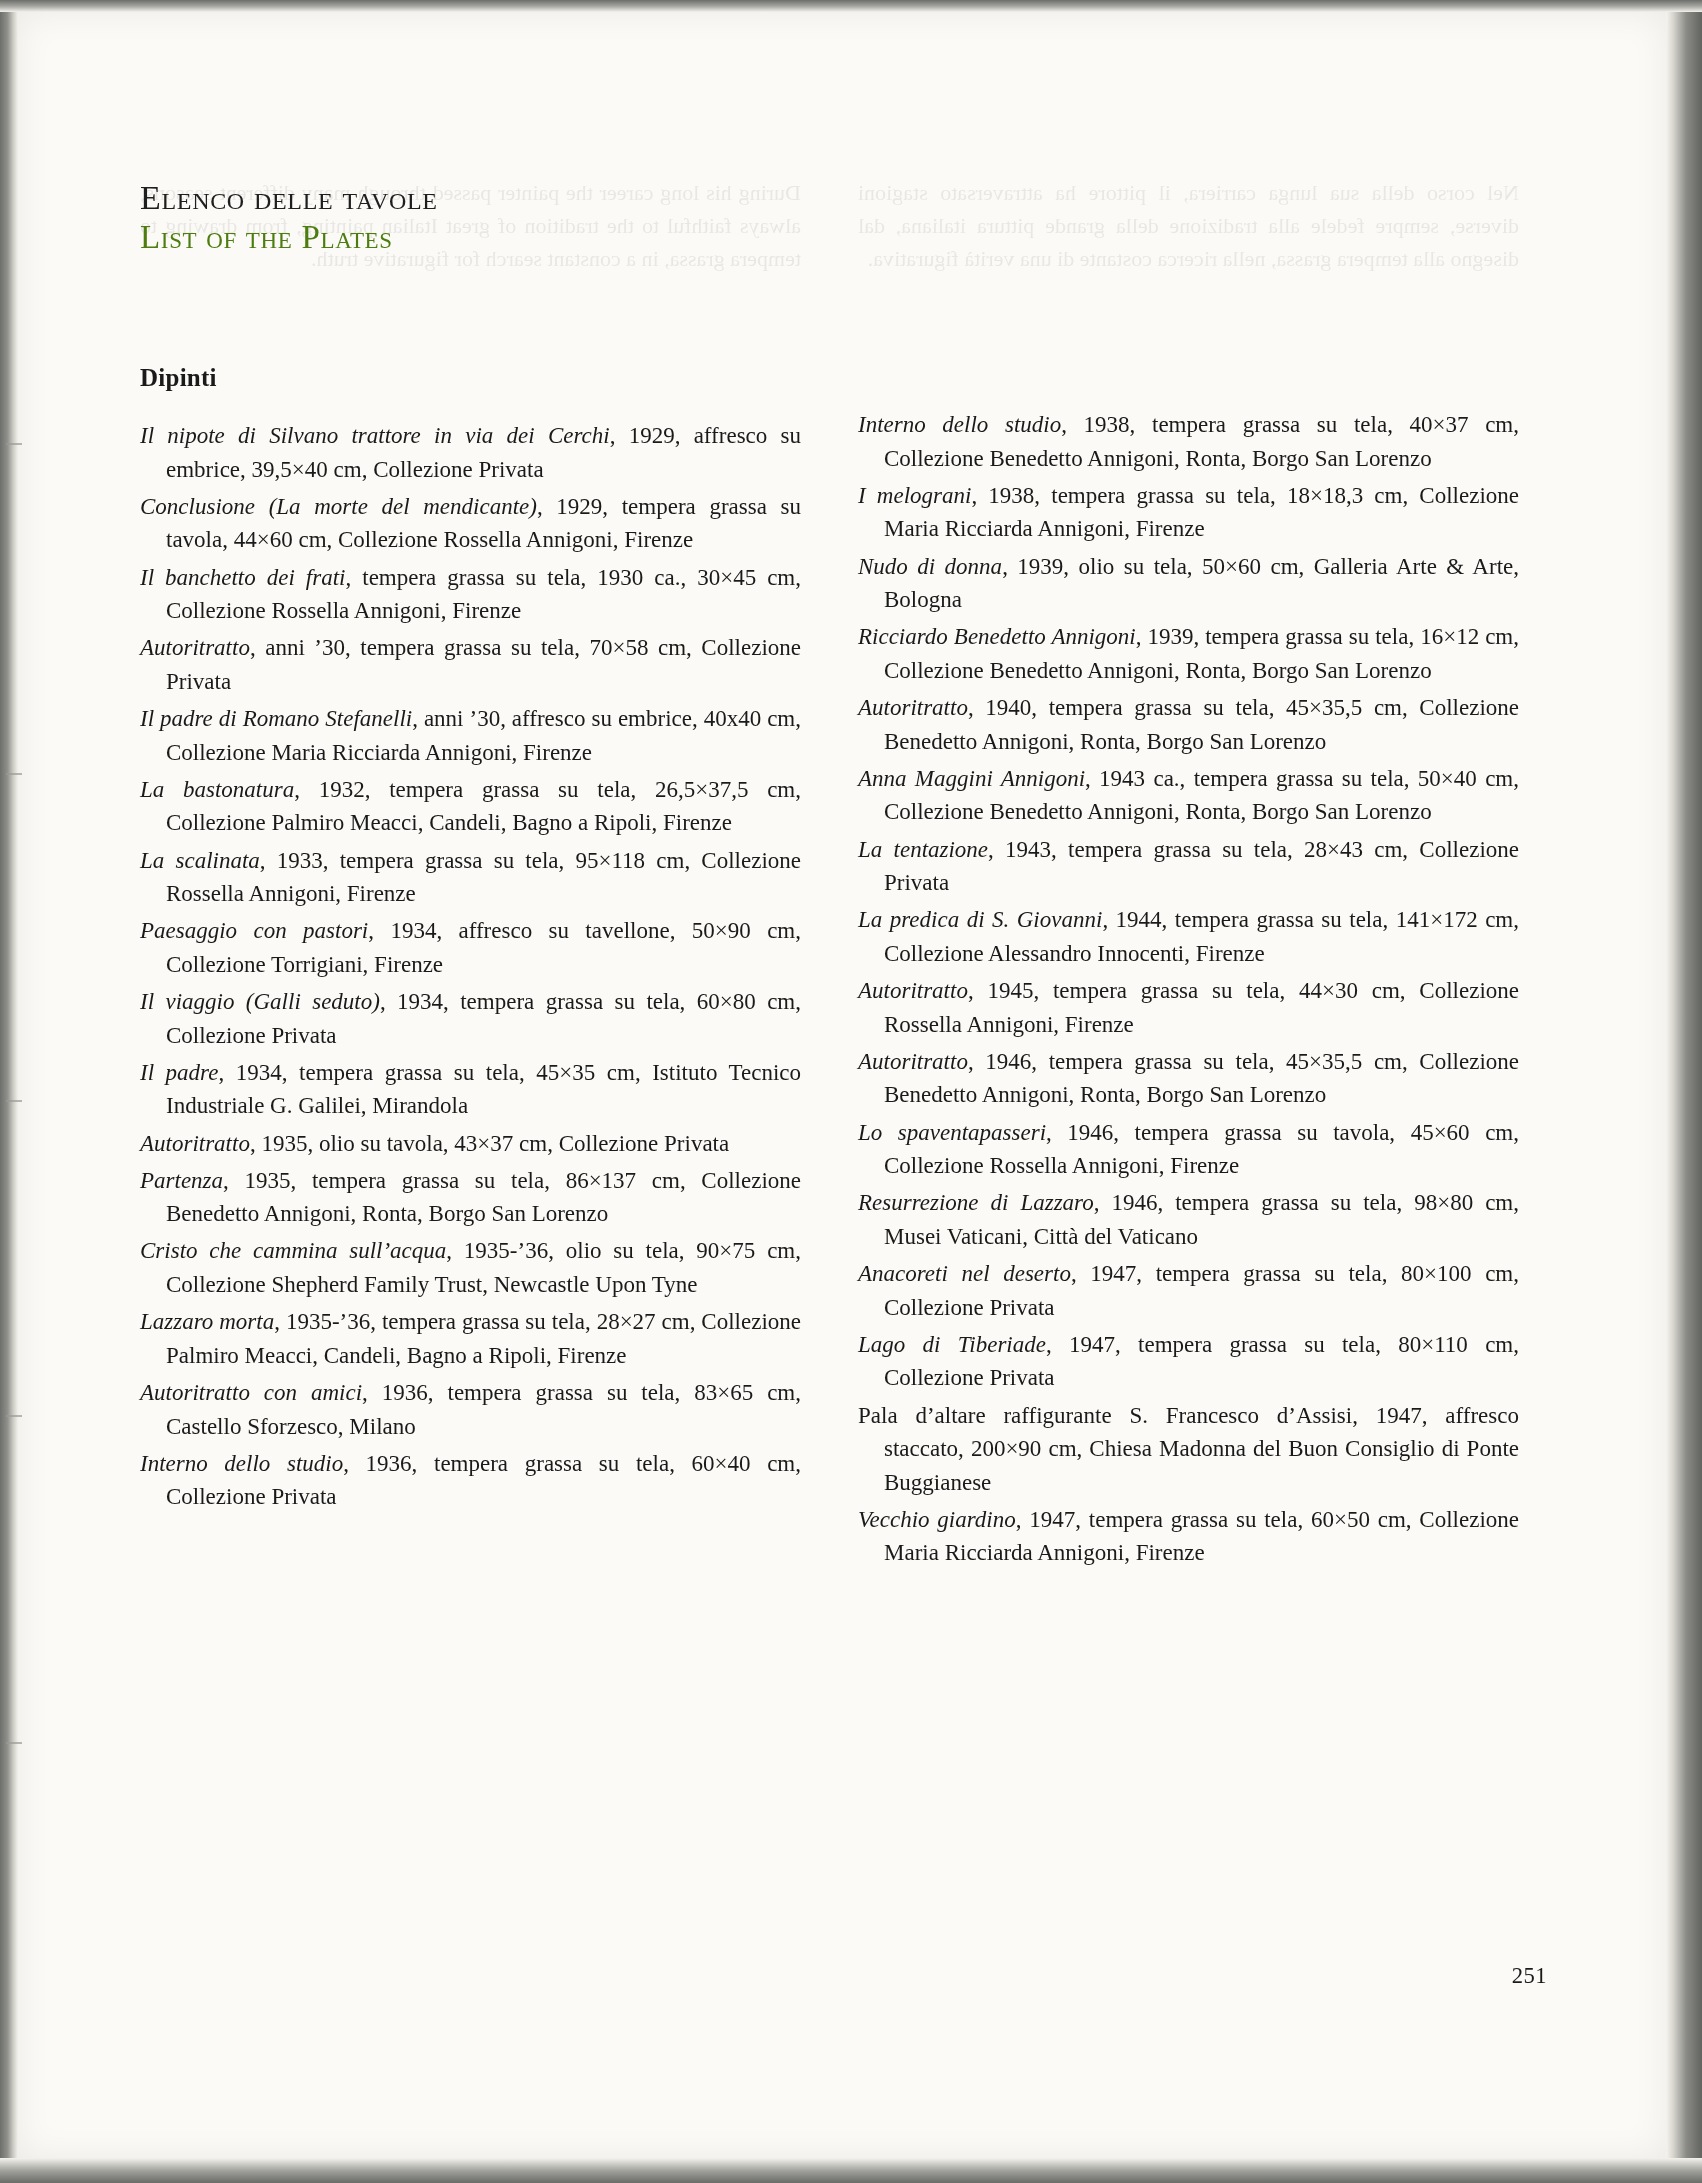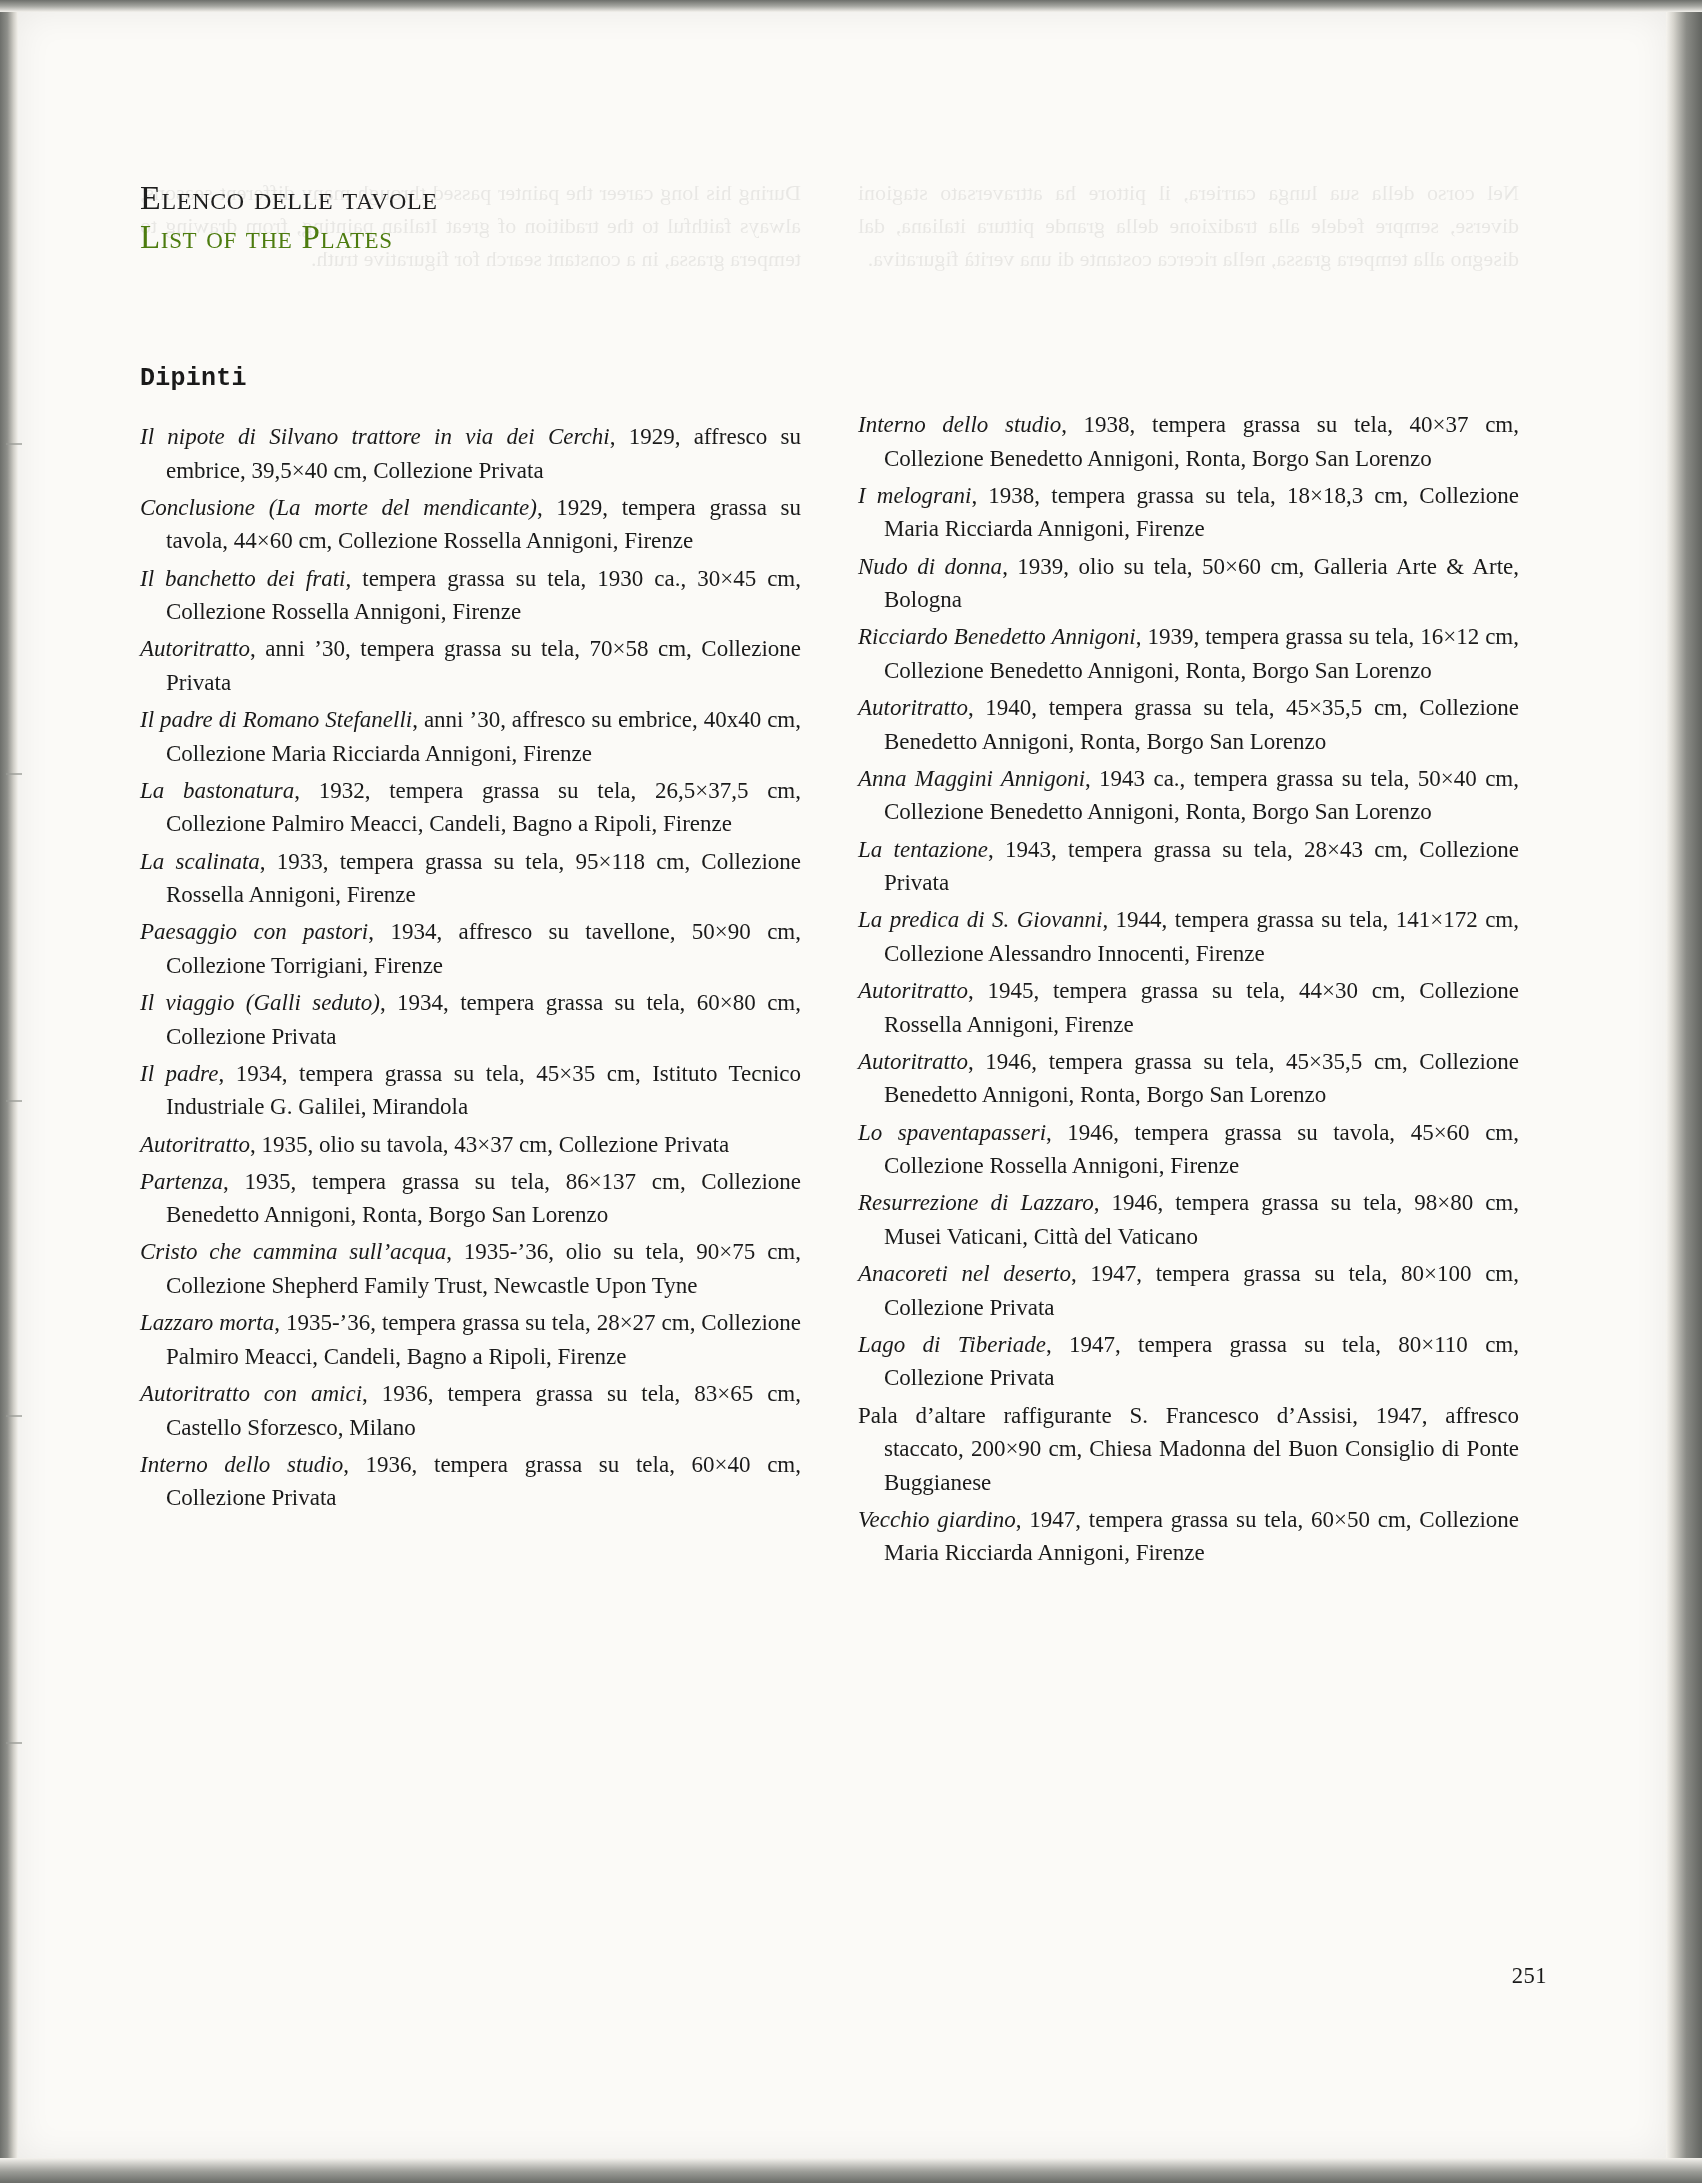--- a/index.html
+++ b/index.html
@@ -80,21 +80,20 @@
     gap: 57px;
   }
   .col {
     width: 661px;
   }
   .section-heading {
     font-size: 25px;
     font-weight: bold;
     margin: 0 0 27px 0;
     letter-spacing: 0.01em;
-    font-family: Liberation Mono, monospace;
   }
   .entry {
     font-size: 23px;
     line-height: 1.46;
     text-align: justify;
     text-justify: inter-word;
     margin: 0 0 3.6px 0;
     padding-left: 26px;
     text-indent: -26px;
   }

